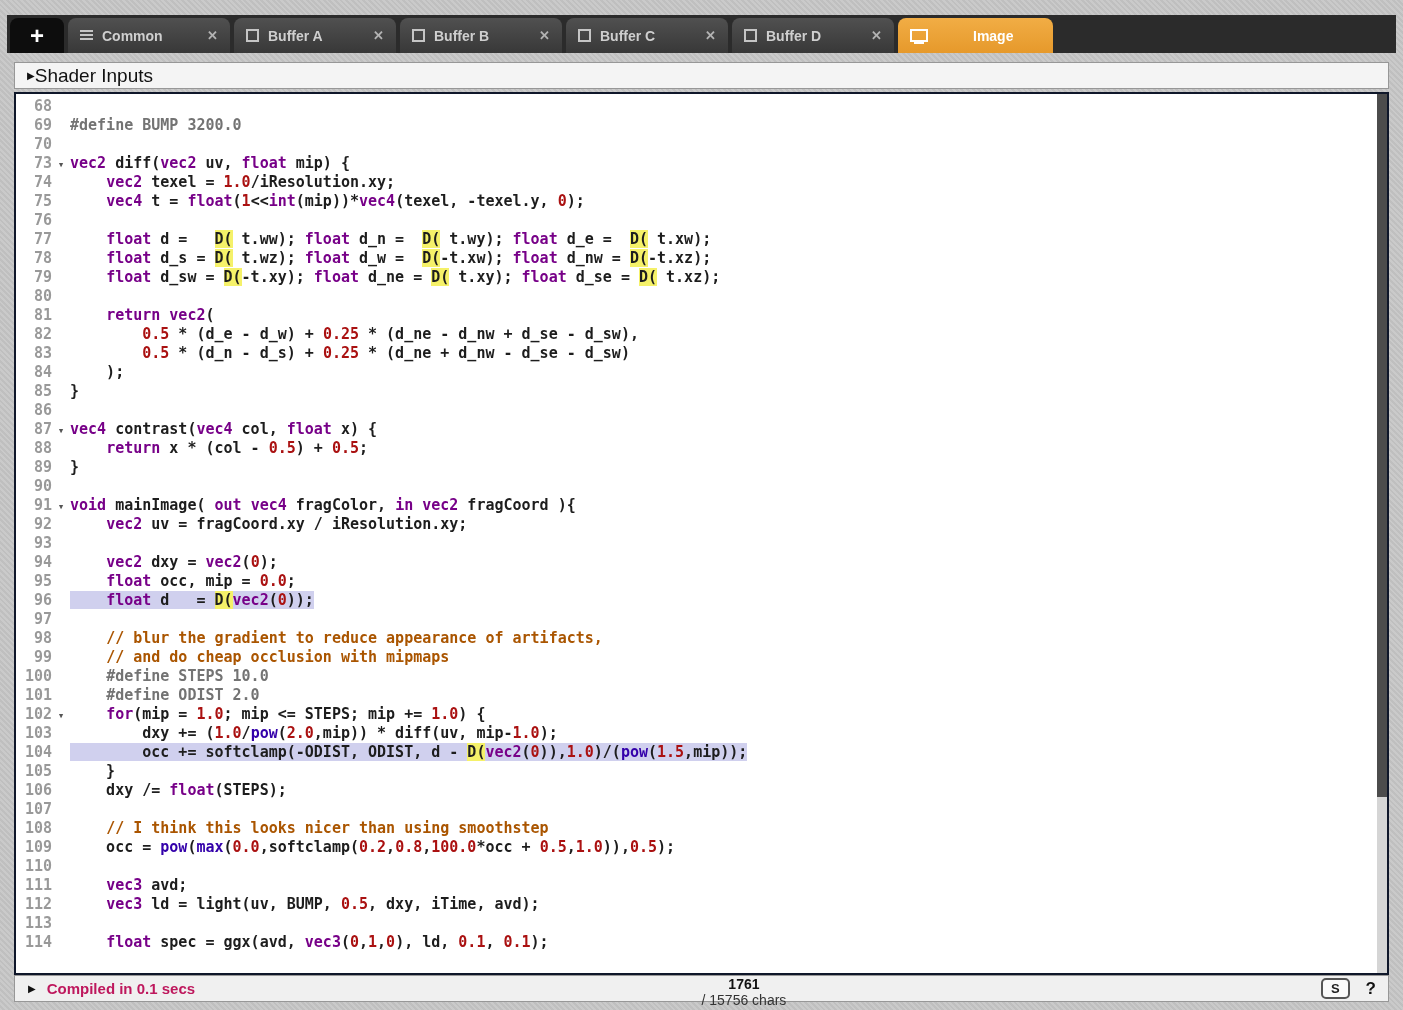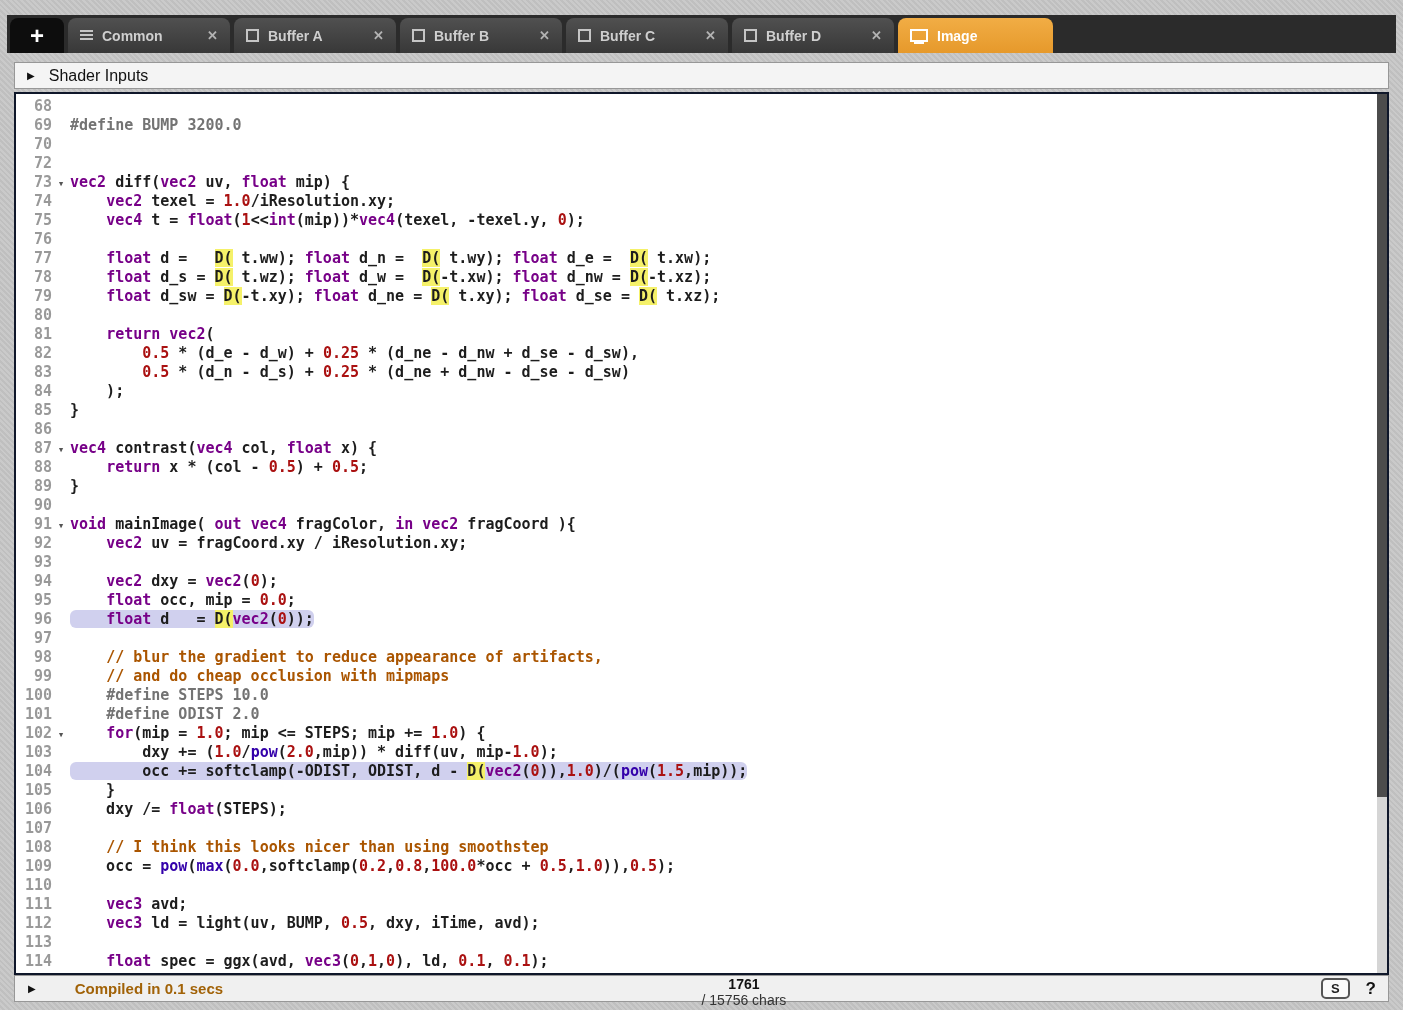--- a/index.html
+++ b/index.html
@@ -17,75 +17,75 @@
     background:#2b2b2b;
     display:flex; align-items:flex-end; gap:4px; padding-left:3px; box-sizing:border-box;
   }
   .tab {
     height:35px; box-sizing:border-box; border-radius:8px 8px 0 0;
     display:flex; align-items:center; cursor:pointer; flex:0 0 auto;
   }
   .tab.add { width:54px; background:#0d0d0d; color:#fff; justify-content:center;
              font-size:24px; font-weight:bold; line-height:30px; }
   .tab.norm { width:162px; background:linear-gradient(#505050,#383838); color:#cfcfcf; padding:0 12px; }
-  .tab.active { width:155px; background:linear-gradient(#f1ad45,#e6992b); color:#ffffff; padding:0 12px; }
+  .tab.active { width:155px; background:linear-gradient(#f1ad45,#e6992b); color:#ffffff; padding:0 12px;gap:36px; }
   .tab .lbl { flex:1; font-weight:bold; font-size:14px; margin-left:9px; white-space:nowrap; }
   .tab .x { color:#b3b3b3; font-size:13px; font-weight:bold; }
   .ticon { display:inline-block; }
   .icon-list { width:13px; height:11px;
     background:
       linear-gradient(#c5c5c5 0 0) 0 0/13px 2px no-repeat,
       linear-gradient(#c5c5c5 0 0) 0 4px/13px 2px no-repeat,
       linear-gradient(#c5c5c5 0 0) 0 8px/13px 2px no-repeat; }
   .icon-square { width:9px; height:9px; border:2px solid #c5c5c5; }
   .icon-monitor { width:14px; height:9px; border:2px solid #ffffff; position:relative; }
   .icon-monitor::after { content:""; position:absolute; left:2px; right:2px; bottom:-4px; height:2px; background:#ffffff; }
 
   
   .inputsbar {
     position:absolute; left:14px; right:14px; top:62px; height:27px;
     background:#f4f4f4; border:1px solid #979797; box-sizing:border-box;
     display:flex; align-items:center; cursor:pointer;
   }
   .inputsbar .tri { font-size:10px; color:#111; margin-left:12px; }
-  .inputsbar .lbl { margin-left:14px; font-size:16px; color:#111; }
+  .inputsbar .lbl { font-size:19px; color:#111; }
 
   
   .editor {
     position:absolute; left:14px; right:14px; top:92px; bottom:35px;
     background:#ffffff; border:2px solid #0f172a; box-sizing:border-box; overflow:hidden;
   }
   .code-lines {
     position:absolute; left:0; top:3px; right:12px;
     font-family:"DejaVu Sans Mono", monospace; font-size:15px; font-weight:bold;
   }
   .line { height:19px; line-height:19px; white-space:pre; }
   .ln { display:inline-block; width:36px; text-align:right; color:#999; }
   .foldcol { display:inline-block; width:18px; text-align:center; color:#555; font-size:11px; }
-  .codeseg.sel { background:#d0d0ee;border-radius:6px; }
+  .codeseg.sel { background:#d0d0ee; }
   .tok-p { color:#1d1d1d; }
   .tok-k { color:#770088; }
   .tok-b { color:#3300aa; }
   .tok-n { color:#aa1111; }
   .tok-c { color:#aa5500; }
   .tok-d { color:#737373; }
   .tok-h { color:#1d1d1d; background:#f5f169; }
 
   
   .vscroll { position:absolute; top:0; right:0; bottom:0; width:10px; background:#d5d5d5; }
   .vthumb { position:absolute; top:0; left:0; right:0; height:80%; background:#4c4c4c; }
 
   
   .statusbar {
     position:absolute; left:14px; right:14px; bottom:8px; height:27px;
     background:#f0f0f0; border:1px solid #979797; box-sizing:border-box;
   }
   .sb-left { position:absolute; left:13px; top:0; bottom:0; display:flex; align-items:center; gap:11px; }
   .sb-left .tri { font-size:10px; color:#111; }
-  .sb-left .txt { font-weight:bold; font-size:15px; color:#a16207;margin-left:28px; }
+  .sb-left .txt { font-weight:bold; font-size:15px; color:#be185d; }
   .sb-center { position:absolute; left:50%; top:0; bottom:0; display:flex; align-items:center; font-size:14px; color:#333;flex-direction:column; }
   .sb-center .cnt { font-weight:bold; color:#111; }
   .sb-right { position:absolute; right:12px; top:0; bottom:0; display:flex; align-items:center; gap:16px; }
   .s-btn { border:2px solid #555; border-radius:5px; background:#fafafa;
            padding:0 8px; height:17px; line-height:17px; font-weight:bold; font-size:13px; color:#222; cursor:pointer; }
   .help-btn { font-weight:bold; font-size:17px; color:#111; cursor:pointer; }
 </style>
 </head>
 <body>
 
@@ -129,21 +129,20 @@
   <div class="inputsbar">
     <span class="tri">▶</span>
     <span class="lbl">Shader Inputs</span>
   </div>
 
   <div class="editor">
     <div class="code-lines">
         <div class="line"><span class="ln">68</span><span class="foldcol"></span><span class="codeseg"></span></div>
         <div class="line"><span class="ln">69</span><span class="foldcol"></span><span class="codeseg"><span class="tok-d">#define BUMP 3200.0</span></span></div>
         <div class="line"><span class="ln">70</span><span class="foldcol"></span><span class="codeseg"></span></div>
-        <div class="line"><span class="ln">72</span><span class="foldcol"></span><span class="codeseg"></span></div>
         <div class="line"><span class="ln">73</span><span class="foldcol">▾</span><span class="codeseg"><span class="tok-k">vec2</span><span class="tok-p"> diff(</span><span class="tok-k">vec2</span><span class="tok-p"> uv, </span><span class="tok-k">float</span><span class="tok-p"> mip) {</span></span></div>
         <div class="line"><span class="ln">74</span><span class="foldcol"></span><span class="codeseg"><span class="tok-p">    </span><span class="tok-k">vec2</span><span class="tok-p"> texel = </span><span class="tok-n">1.0</span><span class="tok-p">/iResolution.xy;</span></span></div>
         <div class="line"><span class="ln">75</span><span class="foldcol"></span><span class="codeseg"><span class="tok-p">    </span><span class="tok-k">vec4</span><span class="tok-p"> t = </span><span class="tok-k">float</span><span class="tok-p">(</span><span class="tok-n">1</span><span class="tok-p">&lt;&lt;</span><span class="tok-k">int</span><span class="tok-p">(mip))*</span><span class="tok-k">vec4</span><span class="tok-p">(texel, -texel.y, </span><span class="tok-n">0</span><span class="tok-p">);</span></span></div>
         <div class="line"><span class="ln">76</span><span class="foldcol"></span><span class="codeseg"></span></div>
         <div class="line"><span class="ln">77</span><span class="foldcol"></span><span class="codeseg"><span class="tok-p">    </span><span class="tok-k">float</span><span class="tok-p"> d =   </span><span class="tok-h">D(</span><span class="tok-p"> t.ww); </span><span class="tok-k">float</span><span class="tok-p"> d_n =  </span><span class="tok-h">D(</span><span class="tok-p"> t.wy); </span><span class="tok-k">float</span><span class="tok-p"> d_e =  </span><span class="tok-h">D(</span><span class="tok-p"> t.xw);</span></span></div>
         <div class="line"><span class="ln">78</span><span class="foldcol"></span><span class="codeseg"><span class="tok-p">    </span><span class="tok-k">float</span><span class="tok-p"> d_s = </span><span class="tok-h">D(</span><span class="tok-p"> t.wz); </span><span class="tok-k">float</span><span class="tok-p"> d_w =  </span><span class="tok-h">D(</span><span class="tok-p">-t.xw); </span><span class="tok-k">float</span><span class="tok-p"> d_nw = </span><span class="tok-h">D(</span><span class="tok-p">-t.xz);</span></span></div>
         <div class="line"><span class="ln">79</span><span class="foldcol"></span><span class="codeseg"><span class="tok-p">    </span><span class="tok-k">float</span><span class="tok-p"> d_sw = </span><span class="tok-h">D(</span><span class="tok-p">-t.xy); </span><span class="tok-k">float</span><span class="tok-p"> d_ne = </span><span class="tok-h">D(</span><span class="tok-p"> t.xy); </span><span class="tok-k">float</span><span class="tok-p"> d_se = </span><span class="tok-h">D(</span><span class="tok-p"> t.xz);</span></span></div>
         <div class="line"><span class="ln">80</span><span class="foldcol"></span><span class="codeseg"></span></div>
         <div class="line"><span class="ln">81</span><span class="foldcol"></span><span class="codeseg"><span class="tok-p">    </span><span class="tok-k">return</span><span class="tok-p"> </span><span class="tok-k">vec2</span><span class="tok-p">(</span></span></div>
         <div class="line"><span class="ln">82</span><span class="foldcol"></span><span class="codeseg"><span class="tok-p">        </span><span class="tok-n">0.5</span><span class="tok-p"> * (d_e - d_w) + </span><span class="tok-n">0.25</span><span class="tok-p"> * (d_ne - d_nw + d_se - d_sw),</span></span></div>

